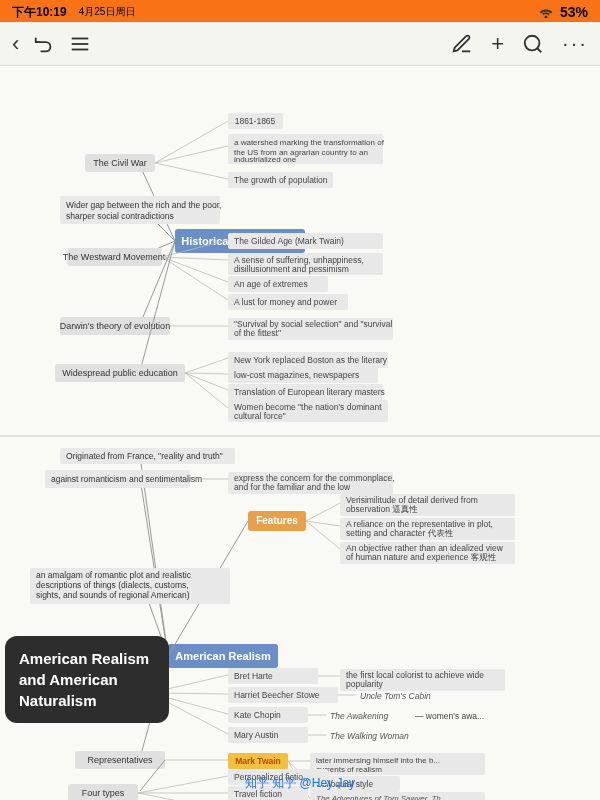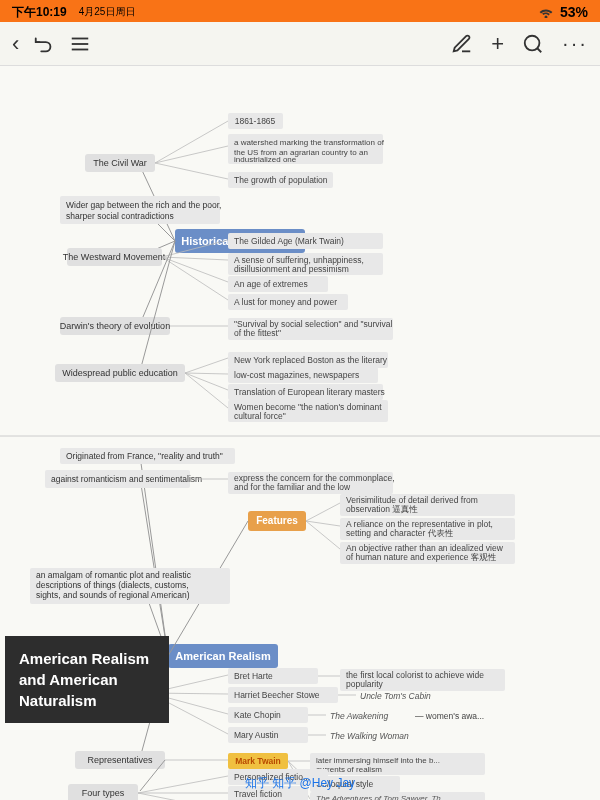--- a/index.html
+++ b/index.html
@@ -69,21 +69,21 @@
       position: absolute;
       left: 5px;
       top: 570px;
       width: 164px;
       background: #2d2d2d;
       color: white;
       padding: 12px 14px;
       font-size: 15px;
       font-weight: 600;
       line-height: 1.4;
-      border-radius: 0;
+      border-radius: 12px;
       z-index: 10;
     }
 
     
     .watermark {
       position: absolute;
       bottom: 8px;
       left: 50%;
       transform: translateX(-50%);
       font-size: 12px;

